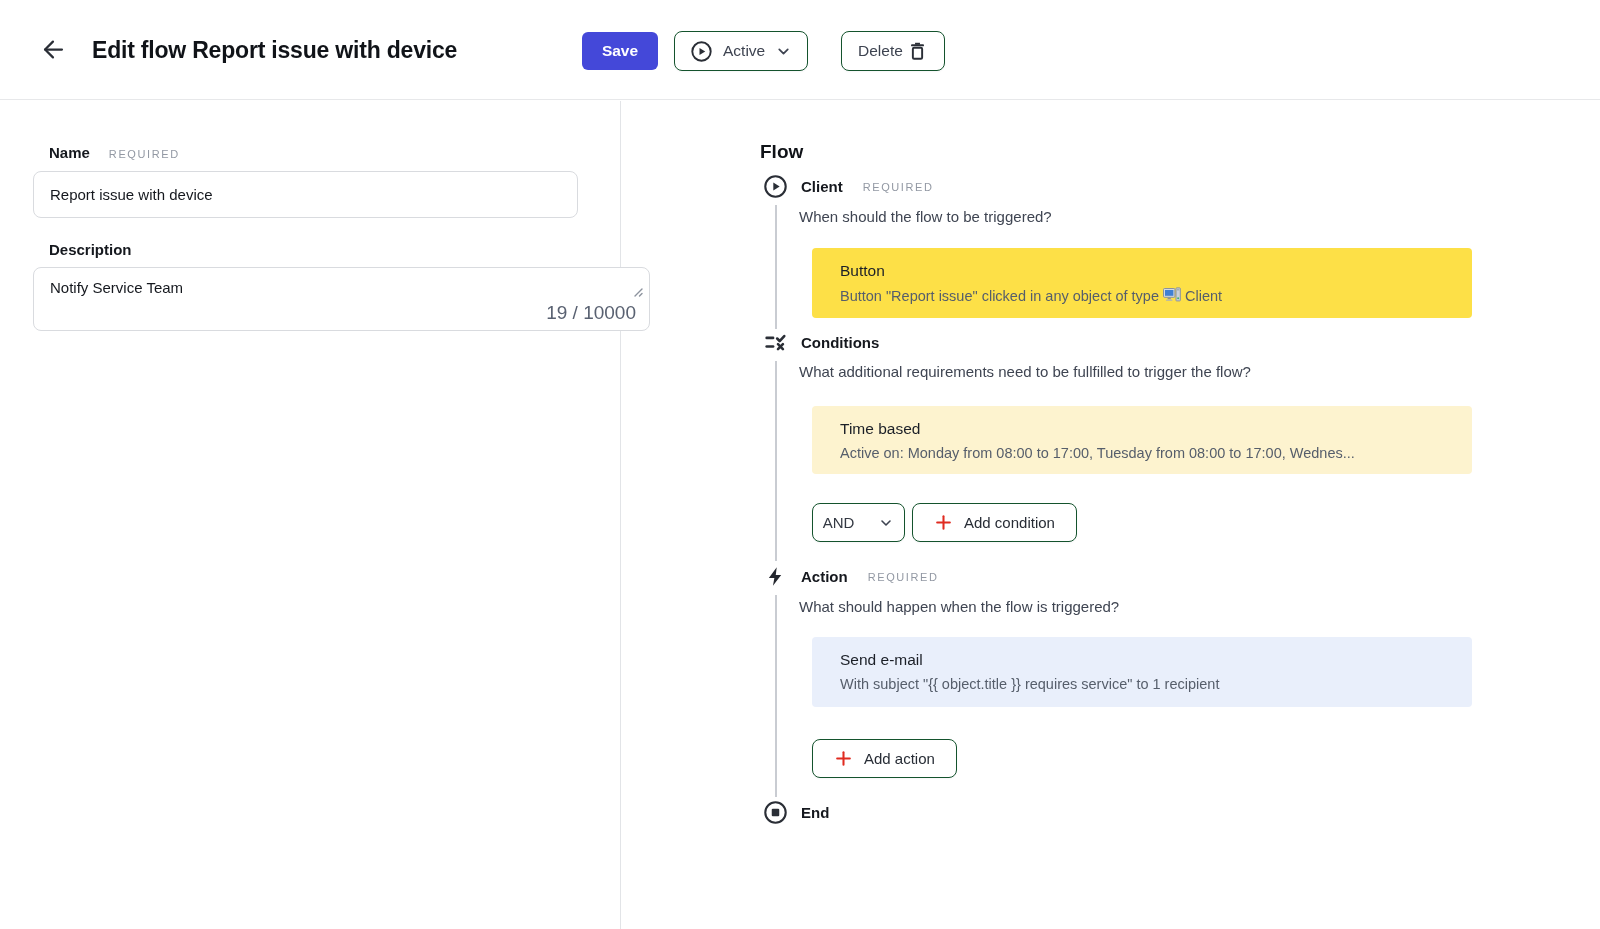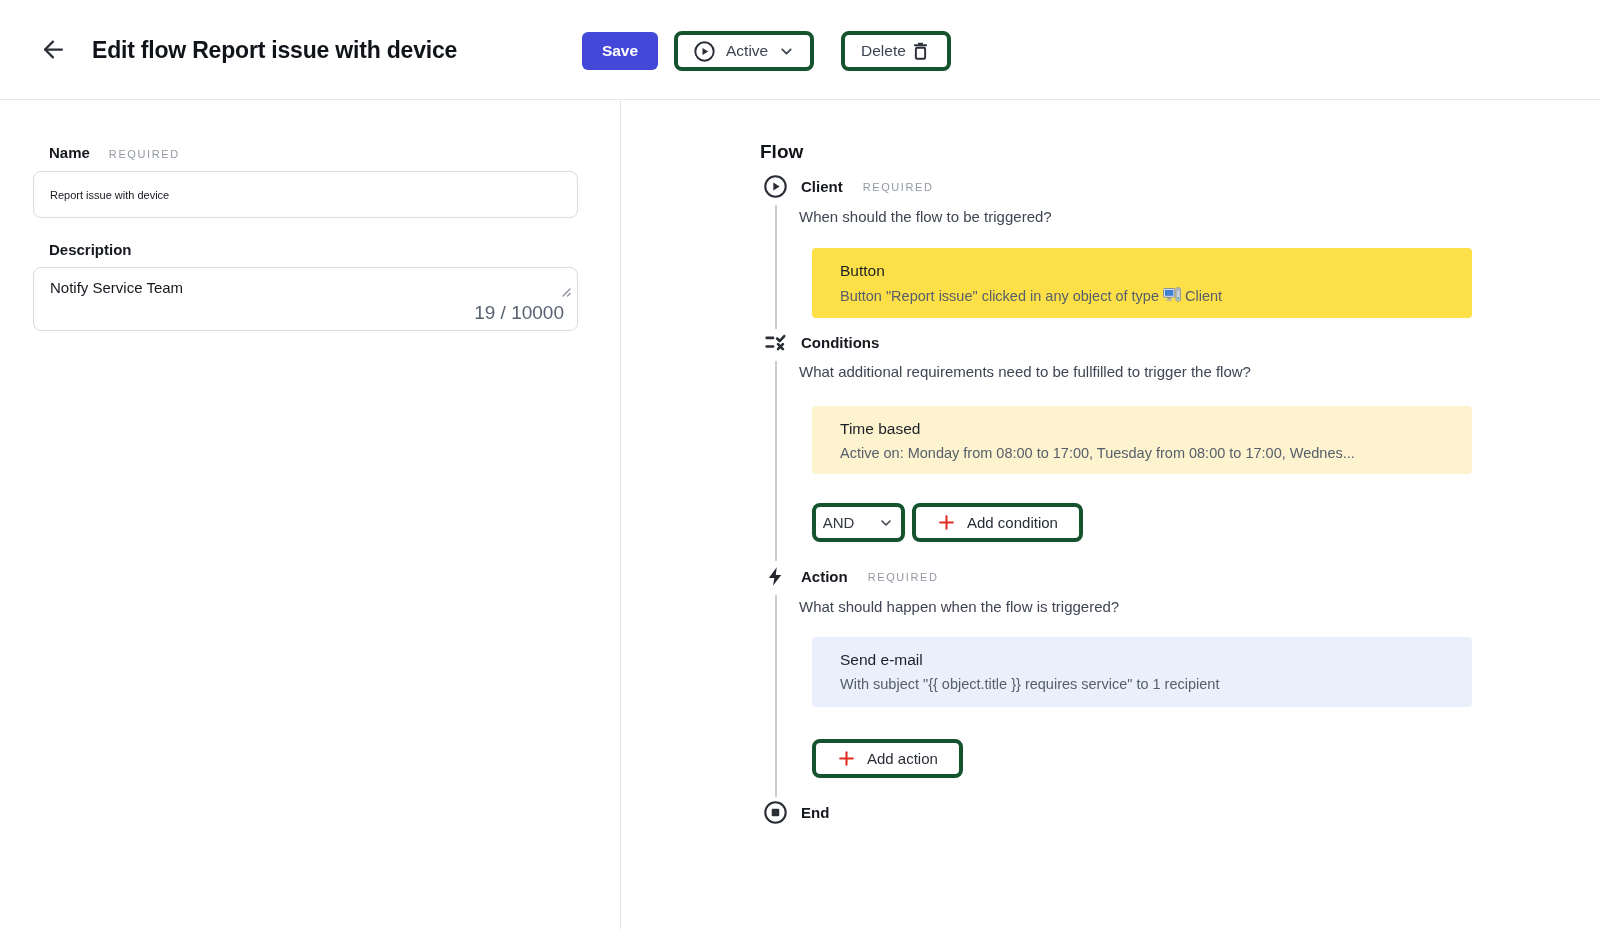--- a/index.html
+++ b/index.html
@@ -7,37 +7,37 @@
   .app {
     position:relative; width:1600px; height:929px; overflow:hidden;
     background:#ffffff; font-family:"Liberation Sans", sans-serif; color:#15181e;
   }
 
   
   .topbar { position:absolute; left:0; top:0; width:1600px; height:100px; background:#fff; border-bottom:1px solid #e7e8ea; z-index:5; }
   .back-btn { position:absolute; left:38px; top:36px; width:30px; height:30px; background:none; border:none; cursor:pointer; padding:0; display:flex; align-items:center; justify-content:center; }
   .page-title { position:absolute; left:92px; top:0; height:100px; display:flex; align-items:center; margin:0; font-size:23px; font-weight:700; letter-spacing:-0.2px; color:#101318; }
   .btn-save { position:absolute; left:582px; top:32px; width:76px; height:38px; background:#4448d9; color:#fff; border:none; border-radius:6px; font-size:15.5px; font-weight:700; font-family:inherit; cursor:pointer; }
-  .btn-outline { background:#fff; border:4px solid #14532d; border-radius:8px; display:flex; align-items:center; font-size:15.5px; color:#3d4350; font-family:inherit; cursor:pointer; box-shadow:0 1px 2px rgba(16,24,40,.04); }
+  .btn-outline { background:#fff; border:1px solid #14532d; border-radius:8px; display:flex; align-items:center; font-size:15.5px; color:#3d4350; font-family:inherit; cursor:pointer; box-shadow:0 1px 2px rgba(16,24,40,.04); }
   .btn-active { position:absolute; left:674px; top:31px; height:40px; padding:0 15px; gap:10px; }
   .btn-delete { position:absolute; left:841px; top:31px; height:40px; padding:0 16px; gap:4px; }
 
   
   .panel-divider { position:absolute; left:620px; top:101px; bottom:0; width:1px; background:#e2e4e7; box-shadow:-4px 0 6px -2px rgba(0,0,0,.07), 3px 0 6px -2px rgba(0,0,0,.05); }
 
   
   .label-row { position:absolute; left:49px; display:flex; align-items:baseline; gap:19px; }
   .field-label { font-size:15px; font-weight:700; color:#15181e; }
   .required-tag { font-size:11px; font-weight:500; color:#9298a3; letter-spacing:1.6px; }
   .name-input {
     position:absolute; left:33px; top:171px; width:545px; height:47px;
     border:1px solid #d9dbdf; border-radius:8px; padding:0 16px;
-    font-size:11px; color:#15181e; font-family:inherit; background:#fff; outline:none;
+    font-size:15px; color:#15181e; font-family:inherit; background:#fff; outline:none;
   }
-  .desc-wrap { position:absolute; left:33px; top:267px; width:545px; height:64px; }
+  .desc-wrap { position:absolute; left:33px; top:267px; width:617px; height:64px; }
   .desc-area {
     width:100%; height:100%; border:1px solid #d9dbdf; border-radius:8px;
     padding:11px 16px; font-size:15px; color:#15181e; font-family:inherit;
     resize:none; outline:none; background:#fff;
   }
   .char-counter { position:absolute; right:14px; bottom:7px; font-size:19px; color:#596171; pointer-events:none; }
   .resize-handle { position:absolute; right:7px; bottom:30px; pointer-events:none; }
 
   
   .flow-title { position:absolute; left:760px; top:141px; margin:0; font-size:19px; font-weight:700; color:#101318; }

